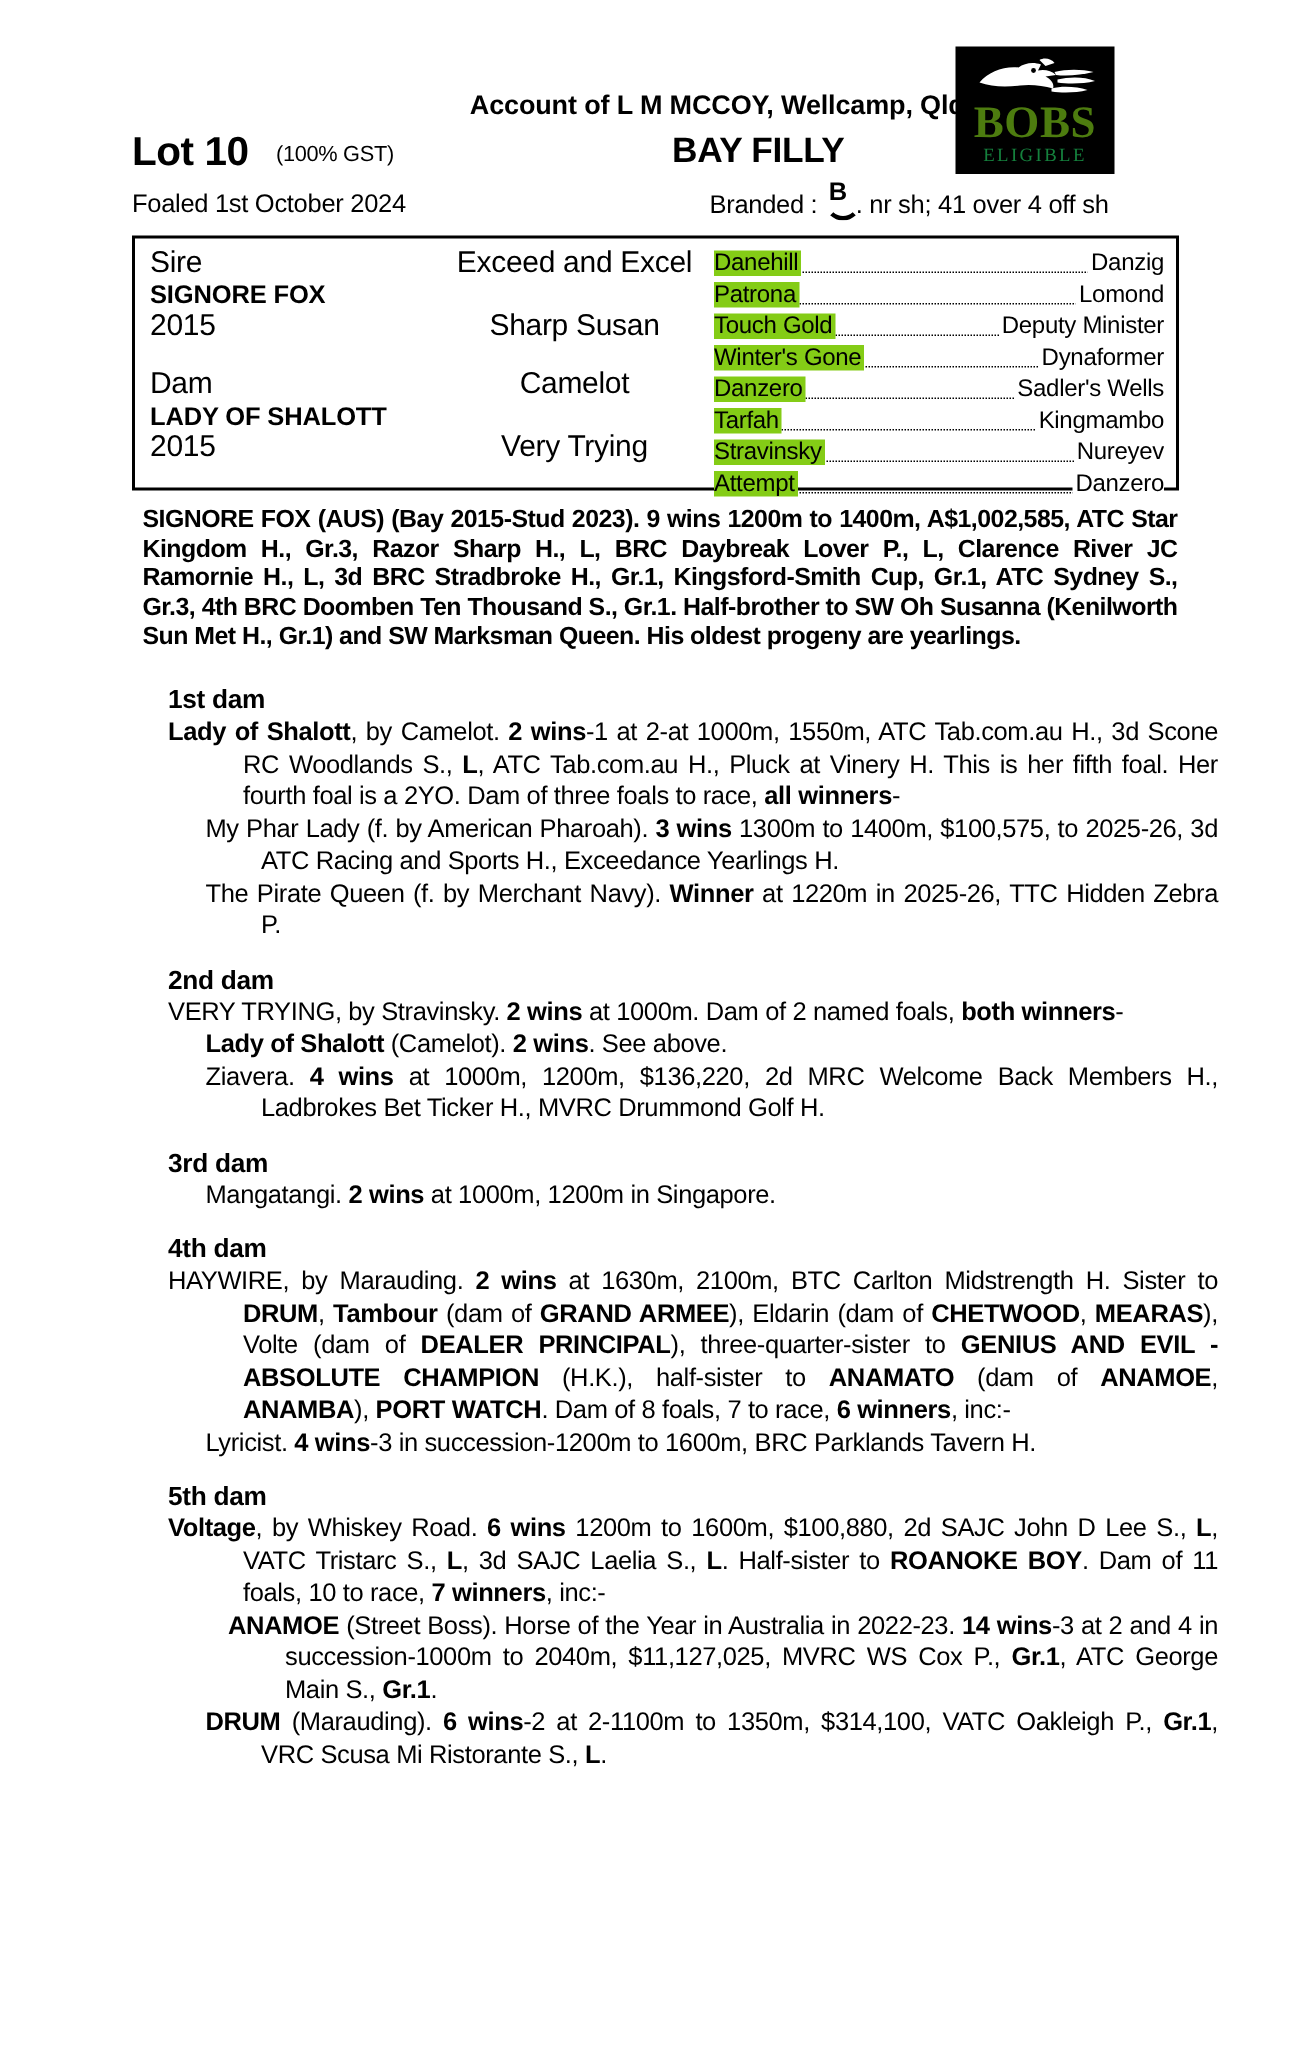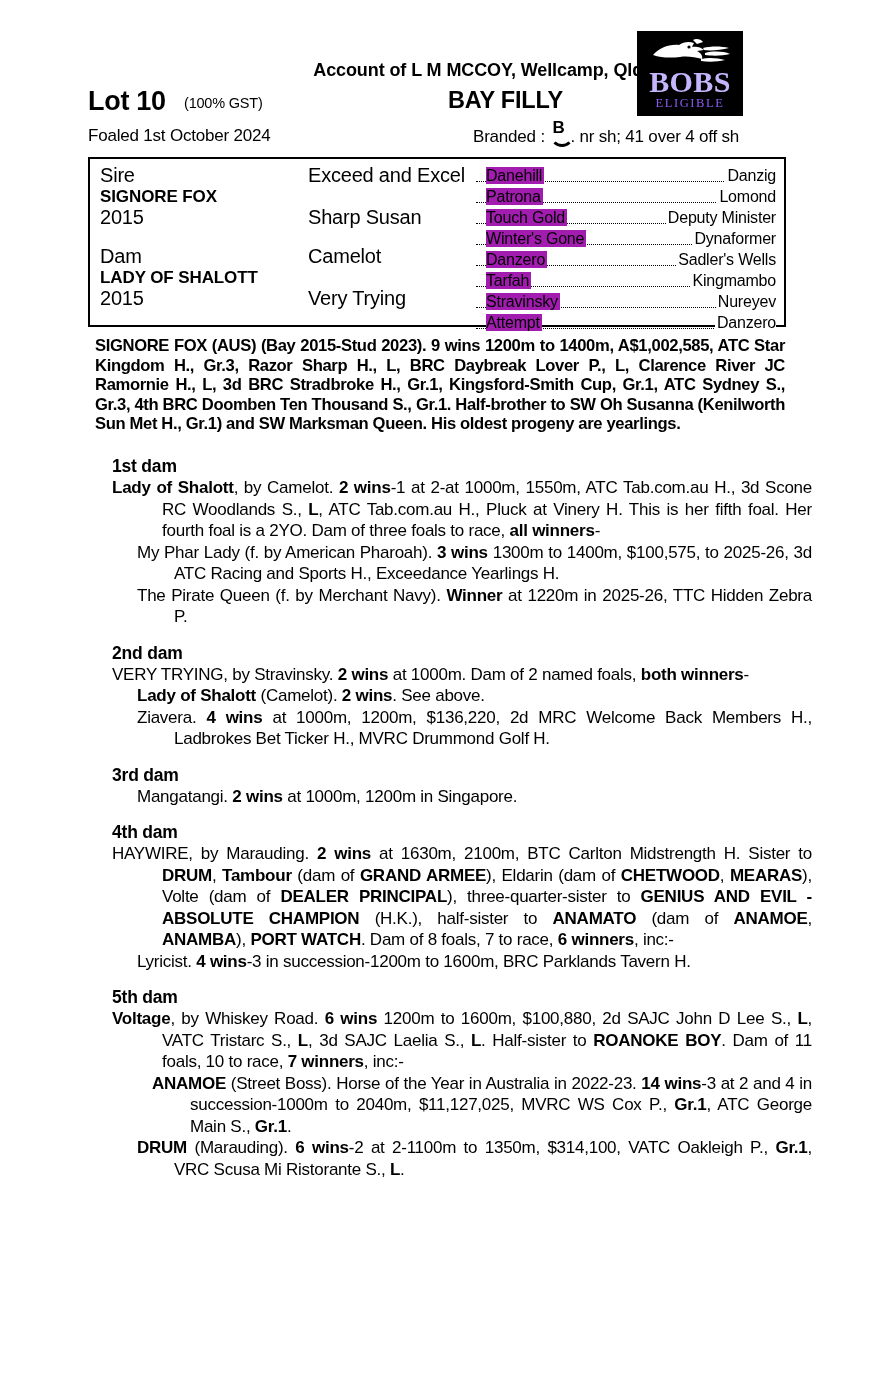--- a/index.html
+++ b/index.html
@@ -134,34 +134,34 @@
     top: 7px;
     width: 82px;
     height: 30px;
   }
   .bobs-word {
     position: absolute;
     left: 0;
     top: 36px;
     width: 106px;
     text-align: center;
-    color: #c4b5fd;
+    color: #4d7c0f;
     font-family: "Liberation Serif", serif;
     font-size: 30px;
     font-weight: bold;
     letter-spacing: 0.4px;
     line-height: 1;
   }
   .bobs-sub {
     position: absolute;
     left: 0;
     top: 66px;
     width: 106px;
     text-align: center;
-    color: #8b5cf6;
+    color: #15803d;
     font-family: "Liberation Serif", serif;
     font-size: 12.5px;
     letter-spacing: 1.6px;
     line-height: 1;
   }
 
   
   .ped-table {
     position: absolute;
     left: 88px;
@@ -170,21 +170,21 @@
     height: 170px;
     border: 2.2px solid #000000;
     box-sizing: border-box;
   }
   .ped-inner {
     position: relative;
     width: 100%;
     height: 100%;
   }
   .ped-col1 { position: absolute; left: 10px;  top: 6px; width: 195px; }
-  .ped-col2 { position: absolute; left: 218px; top: 6px; width: 180px; }
+  .ped-col2 { position: absolute; left: 203px; top: 6px; width: 180px; text-align: center; }
   .ped-col3 { position: absolute; left: 386px; top: 6px; width: 300px; }
 
   .ped-line {
     height: 21px;
     line-height: 21px;
     font-size: 20px;
     letter-spacing: -0.2px;
     white-space: nowrap;
     overflow: hidden;
   }
@@ -197,21 +197,21 @@
   .ped-gp {
     position: relative;
     display: block;
     height: 21px;
     line-height: 21px;
     font-size: 16px;
     letter-spacing: -0.2px;
     overflow: hidden;
     white-space: nowrap;
   }
-  .ped-gp .gp-a { position: relative; z-index: 2; background: #a21caf; padding-right: 2px; margin-left: 10px; }
+  .ped-gp .gp-a { position: relative; z-index: 2; background: #84cc16; padding-right: 2px; }
   .ped-gp .gp-b { position: relative; z-index: 2; background: #fff; padding-left: 2px; float: right; }
   .ped-gp .gp-dots {
     position: absolute;
     left: 0; right: 0;
     bottom: 4px;
     z-index: 1;
     border-bottom: 1.4px dotted #000;
   }
 
   

